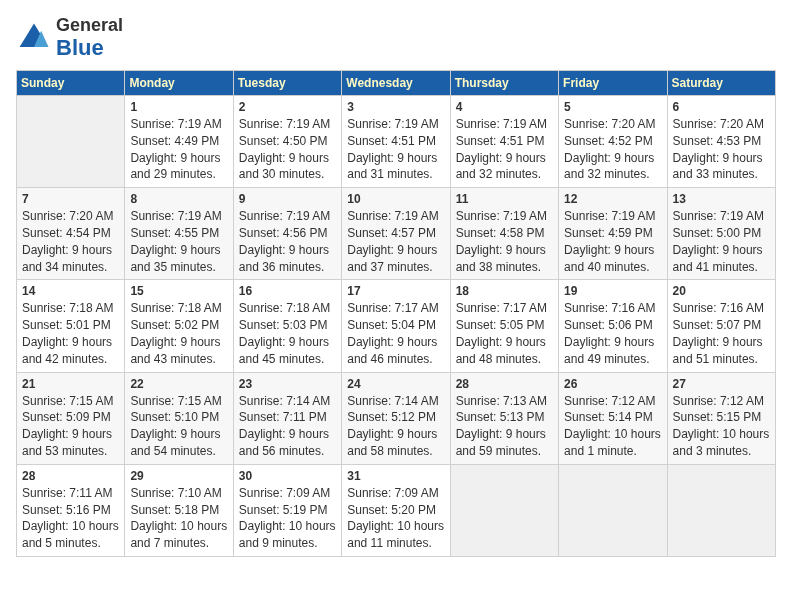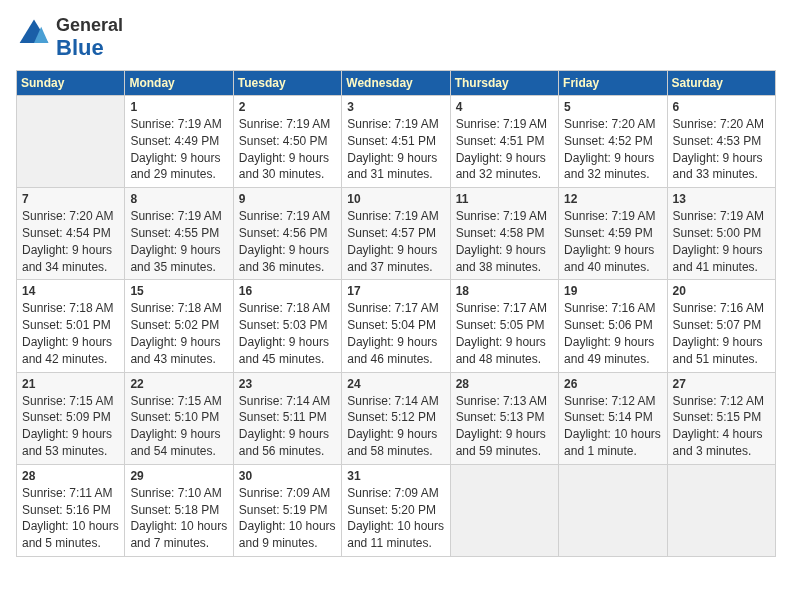--- a/index.html
+++ b/index.html
@@ -11,20 +11,21 @@
       padding: 16px;
     }
     .header {
       display: flex;
       justify-content: space-between;
       align-items: flex-start;
       margin-bottom: 10px;
     }
     .logo {
       display: flex;
+      align-items: center;
       gap: 4px;
     }
     .logo-text {
       display: flex;
       flex-direction: column;
       line-height: 1.1;
     }
     .logo-general {
       font-size: 18px;
       font-weight: bold;
@@ -304,21 +305,21 @@
         <div class="day-info">
           <span>Sunrise: 7:15 AM</span><br>
           <span>Sunset: 5:10 PM</span><br>
           <span>Daylight: 9 hours and 54 minutes.</span>
         </div>
       </td>
         <td>
         <span class="day-number">23</span>
         <div class="day-info">
           <span>Sunrise: 7:14 AM</span><br>
-          <span>Sunset: 5:11 PM</span><br>
+          <span>Sunset: 7:11 PM</span><br>
           <span>Daylight: 9 hours and 56 minutes.</span>
         </div>
       </td>
         <td>
         <span class="day-number">24</span>
         <div class="day-info">
           <span>Sunrise: 7:14 AM</span><br>
           <span>Sunset: 5:12 PM</span><br>
           <span>Daylight: 9 hours and 58 minutes.</span>
         </div>
@@ -337,21 +338,21 @@
           <span>Sunrise: 7:12 AM</span><br>
           <span>Sunset: 5:14 PM</span><br>
           <span>Daylight: 10 hours and 1 minute.</span>
         </div>
       </td>
         <td>
         <span class="day-number">27</span>
         <div class="day-info">
           <span>Sunrise: 7:12 AM</span><br>
           <span>Sunset: 5:15 PM</span><br>
-          <span>Daylight: 4 hours and 3 minutes.</span>
+          <span>Daylight: 10 hours and 3 minutes.</span>
         </div>
       </td>
       </tr>
       <tr>
         <td>
         <span class="day-number">28</span>
         <div class="day-info">
           <span>Sunrise: 7:11 AM</span><br>
           <span>Sunset: 5:16 PM</span><br>
           <span>Daylight: 10 hours and 5 minutes.</span>

